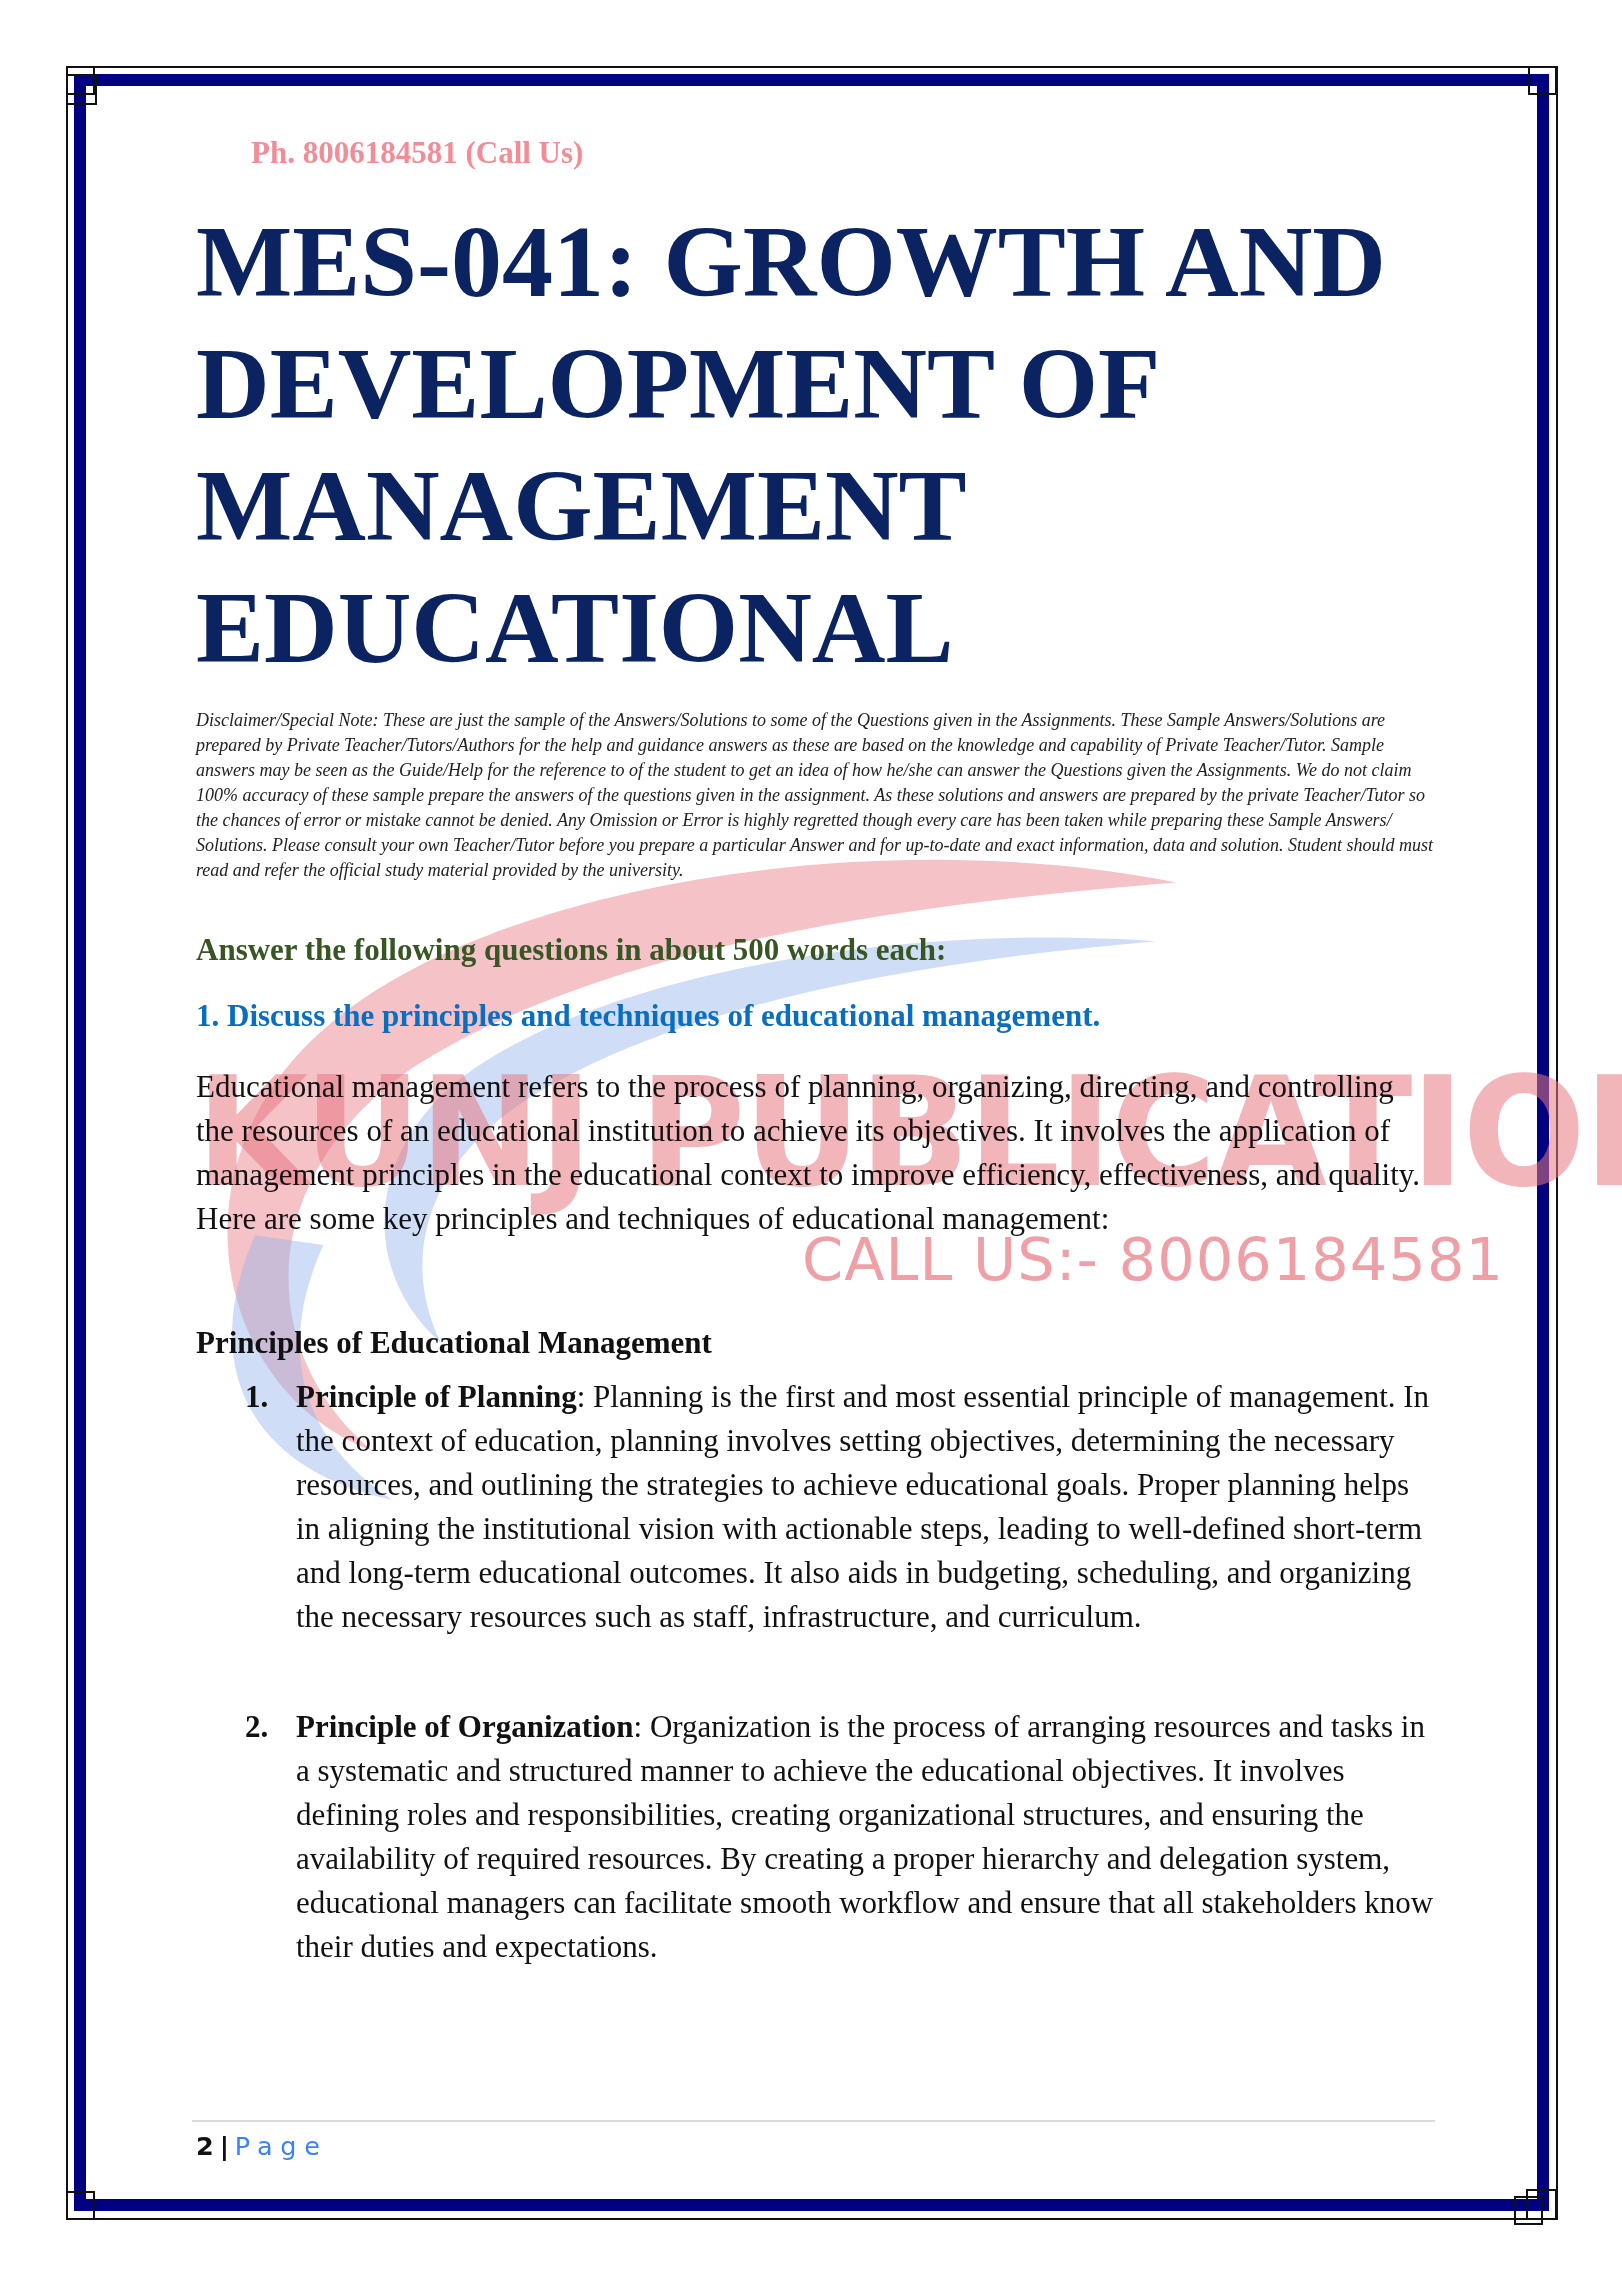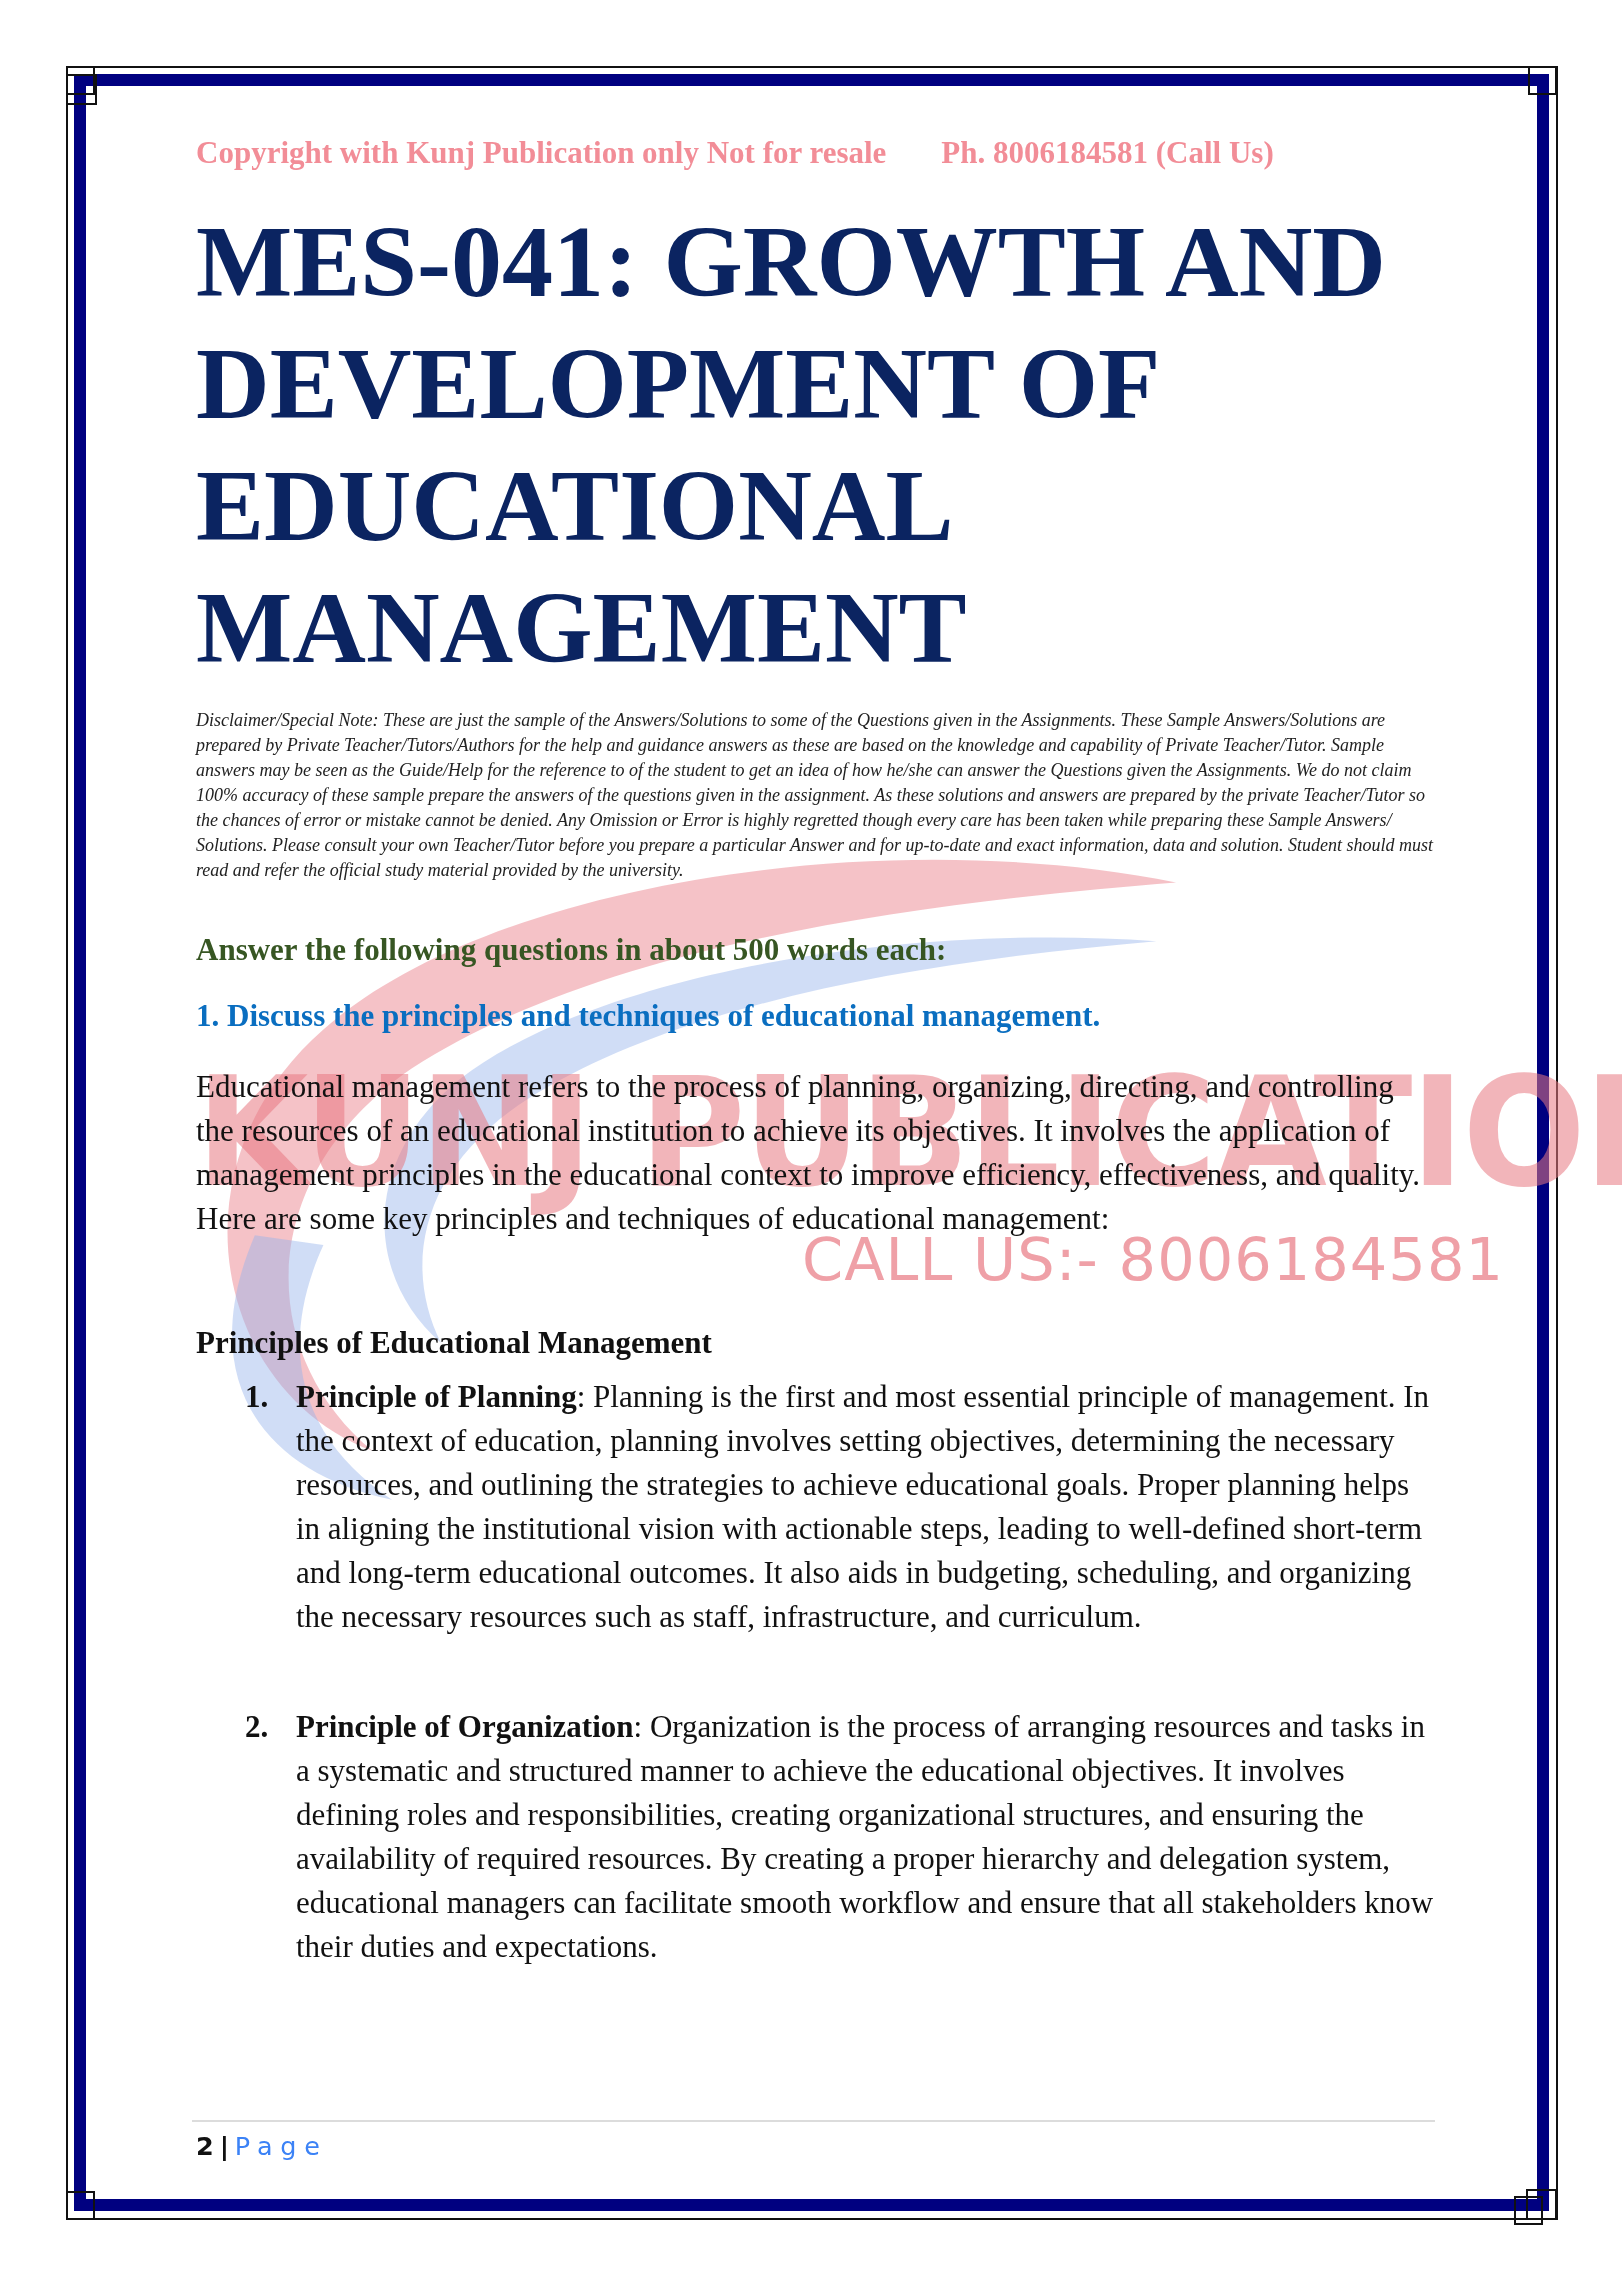--- a/index.html
+++ b/index.html
@@ -67,29 +67,28 @@
     <path d="M 1200 900 C 900 840, 500 900, 330 1050 C 170 1190, 220 1420, 380 1480 C 260 1380, 260 1200, 420 1090 C 620 960, 950 920, 1200 900 Z" fill="rgba(232,120,130,0.45)"></path>
     <path d="M 1180 960 C 900 940, 600 1000, 470 1100 C 370 1180, 370 1300, 450 1370 C 410 1290, 430 1190, 540 1120 C 700 1020, 950 980, 1180 960 Z" fill="rgba(150,180,235,0.45)"></path>
     <path d="M 260 1260 C 200 1400, 260 1500, 400 1530 C 310 1470, 280 1380, 330 1270 Z" fill="rgba(150,180,235,0.45)"></path>
   </svg>
   <div class="wm-text">KUNJ PUBLICATION</div>
   <div class="wm-call">CALL US:- 8006184581</div>
 </div>
 
 <div class="content">
   <div class="copyright">
-    <span>Copyright with Kunj Publication only Not for resale</span>
     <span class="phone">Ph. 8006184581 (Call Us)</span>
   </div>
 
   <div class="title">
     <div>MES-041: GROWTH AND</div>
     <div>DEVELOPMENT OF</div>
+    <div>MANAGEMENT</div>
     <div>EDUCATIONAL</div>
-    <div>MANAGEMENT</div>
   </div>
 
   <div class="disclaimer">Disclaimer/Special Note: These are just the sample of the Answers/Solutions to some of the Questions given in the Assignments. These Sample Answers/Solutions are prepared by Private Teacher/Tutors/Authors for the help and guidance answers as these are based on the knowledge and capability of Private Teacher/Tutor. Sample answers may be seen as the Guide/Help for the reference to of the student to get an idea of how he/she can answer the Questions given the Assignments. We do not claim 100% accuracy of these sample prepare the answers of the questions given in the assignment. As these solutions and answers are prepared by the private Teacher/Tutor so the chances of error or mistake cannot be denied. Any Omission or Error is highly regretted though every care has been taken while preparing these Sample Answers/ Solutions. Please consult your own Teacher/Tutor before you prepare a particular Answer and for up-to-date and exact information, data and solution. Student should must read and refer the official study material provided by the university.</div>
 
   <div class="instruction">Answer the following questions in about 500 words each:</div>
 
   <div class="question">1. Discuss the principles and techniques of educational management.</div>
 
   <div class="para">Educational management refers to the process of planning, organizing, directing, and controlling the resources of an educational institution to achieve its objectives. It involves the application of management principles in the educational context to improve efficiency, effectiveness, and quality. Here are some key principles and techniques of educational management:</div>
 

